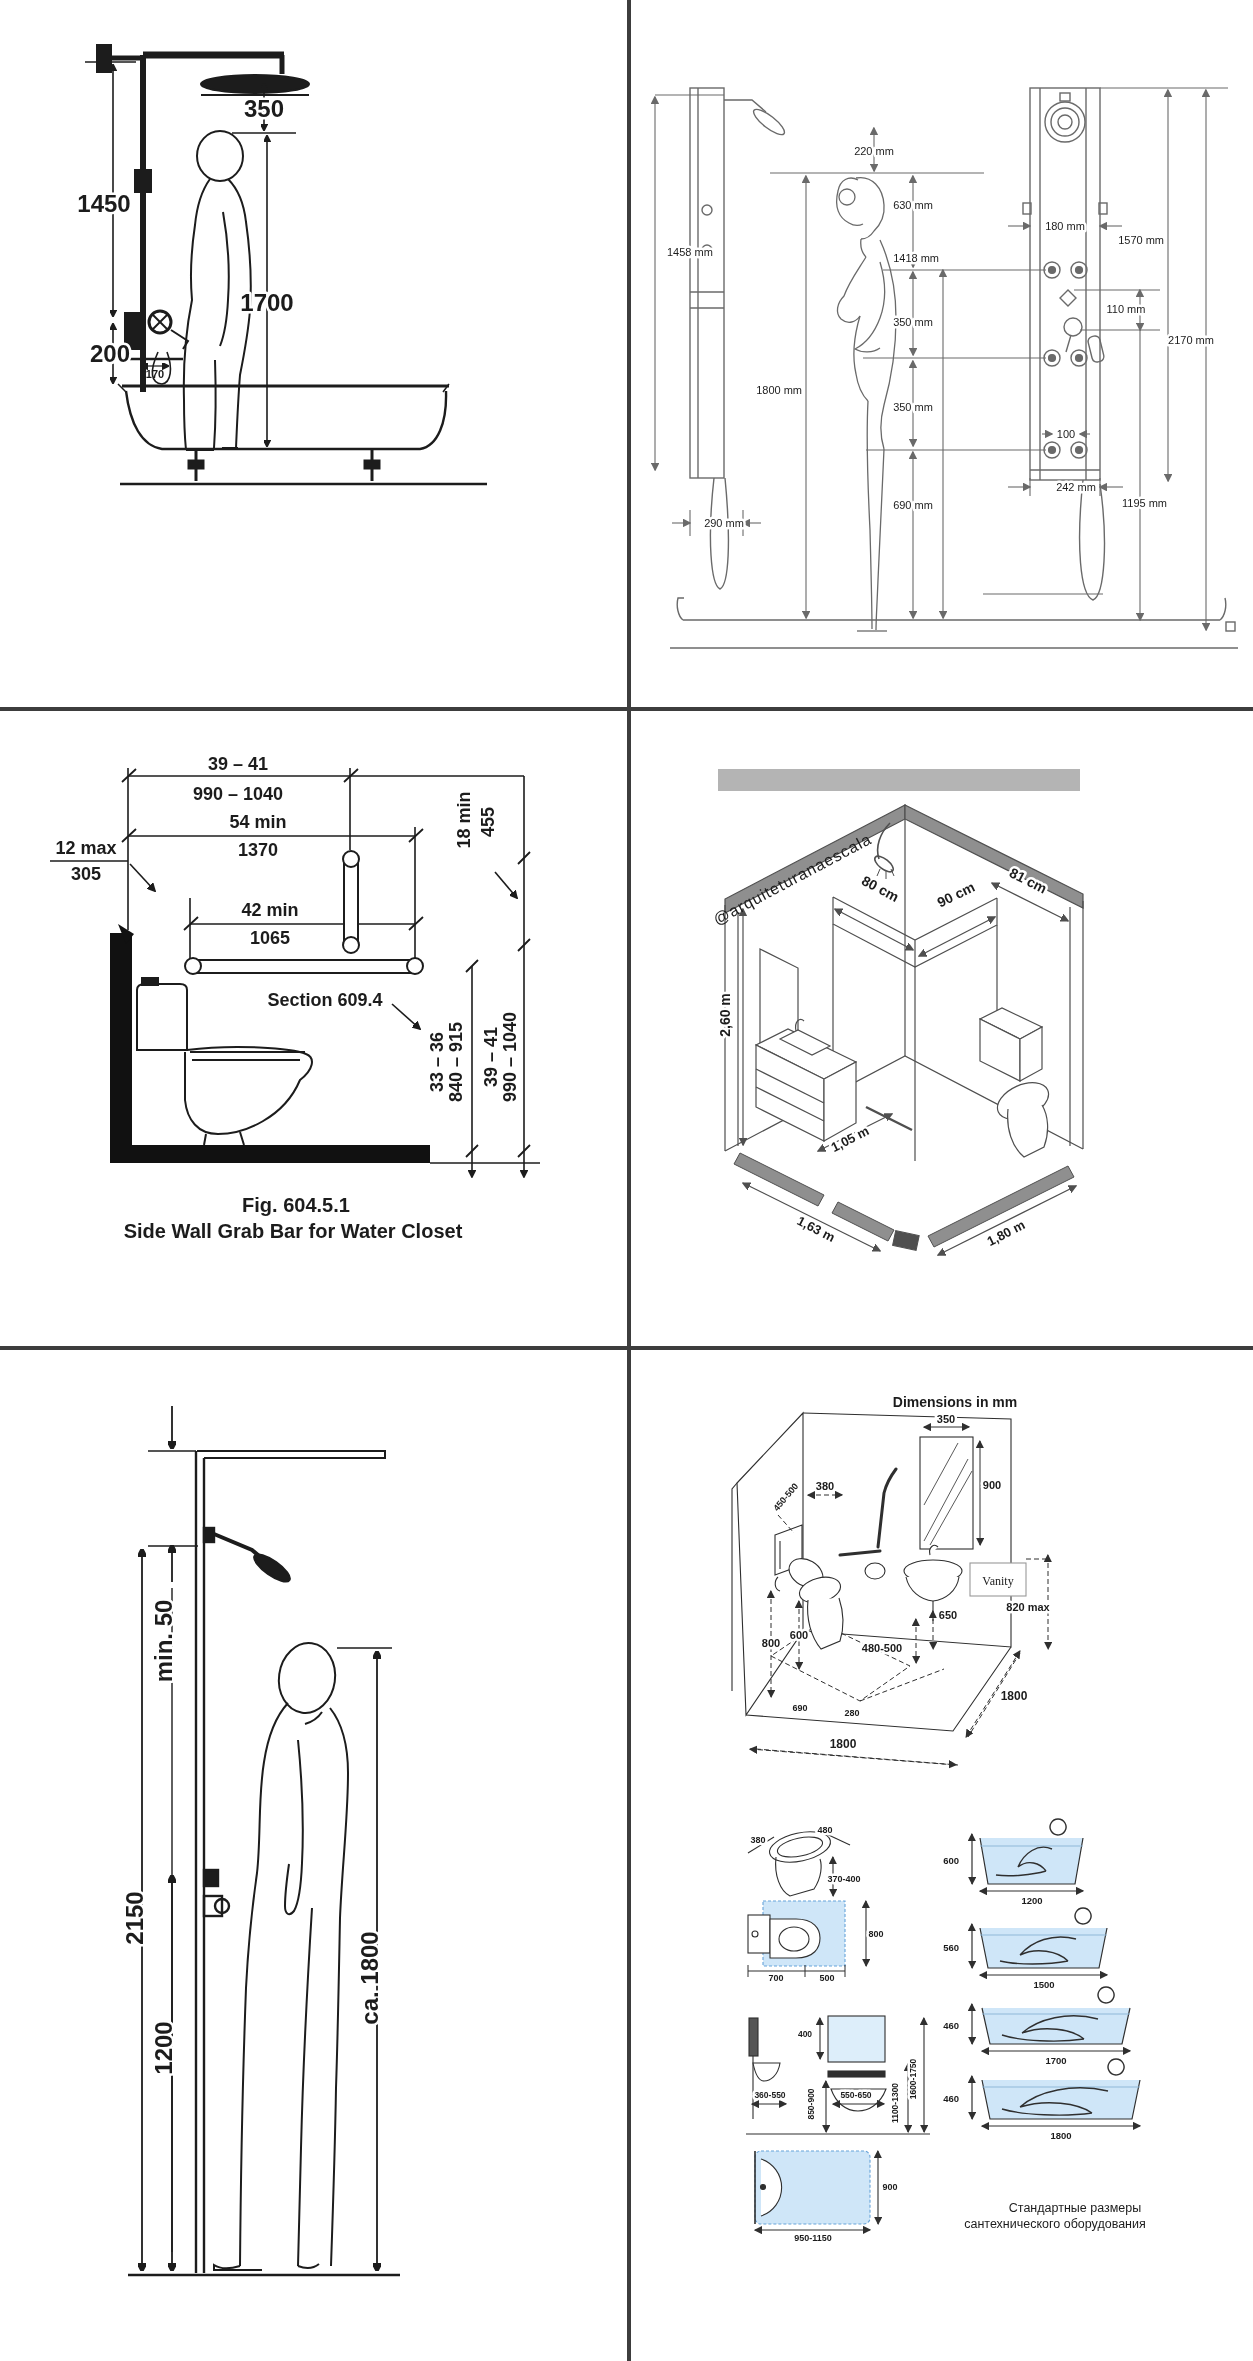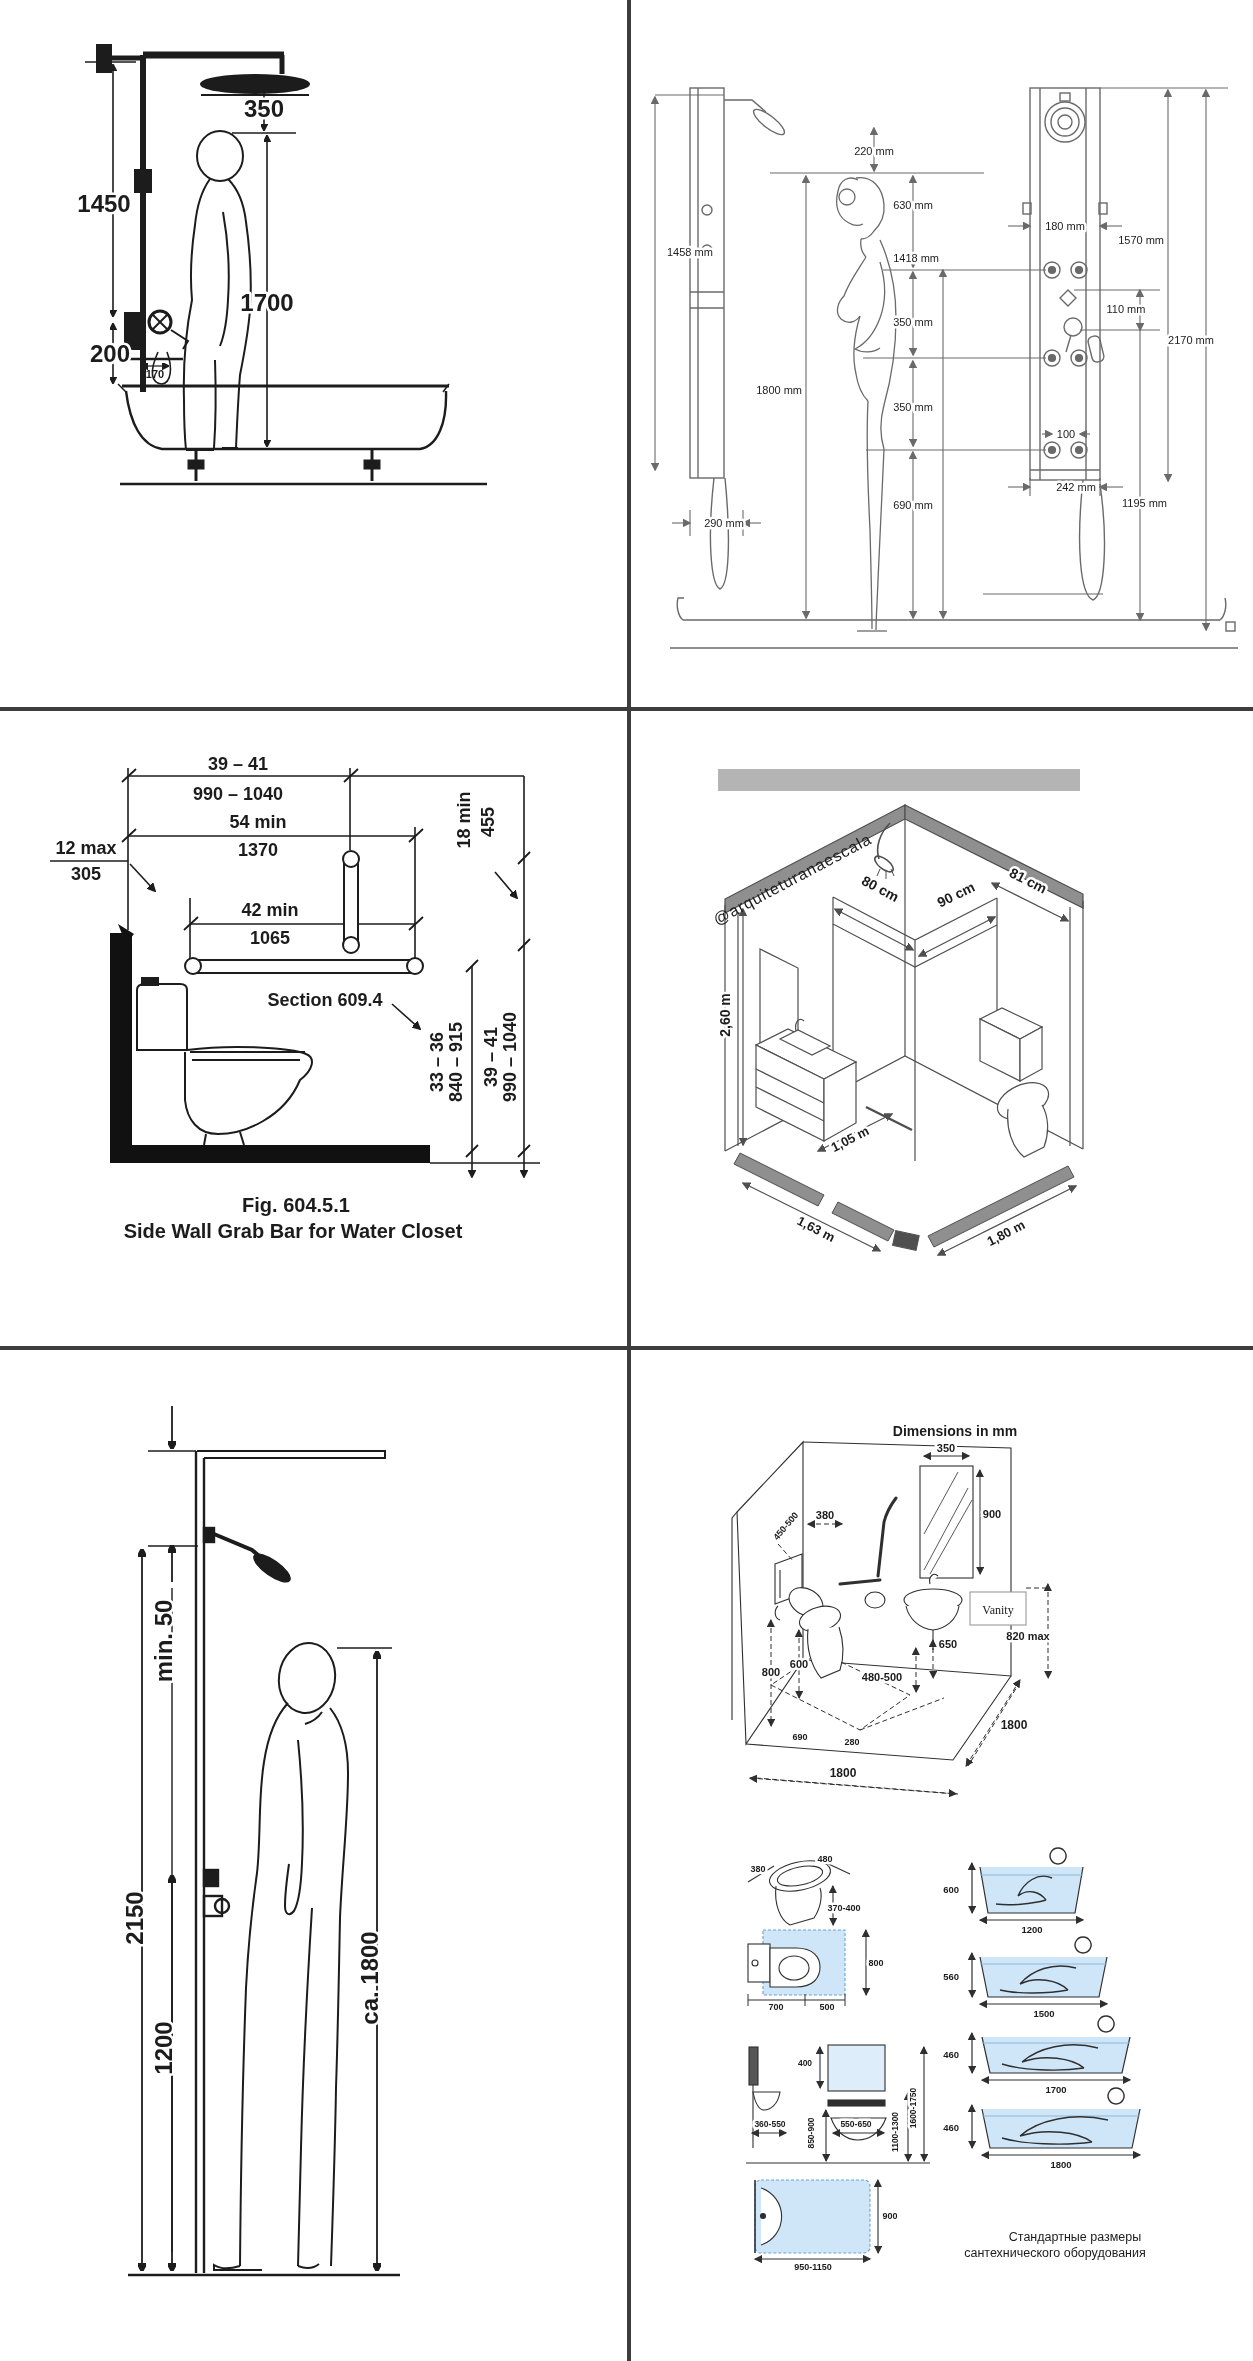--- a/index.html
+++ b/index.html
@@ -396,21 +396,21 @@
       </g>
       <g font-weight="bold" font-size="24" text-anchor="middle">
         <text class="halo" transform="translate(172,293) rotate(-90)">min. 50</text>
         <text class="halo" transform="translate(143,570) rotate(-90)">2150</text>
         <text class="halo" transform="translate(172,700) rotate(-90)">1200</text>
         <text class="halo" transform="translate(378,630) rotate(-90)">ca. 1800</text>
       </g>
     </svg>
   </div>
 
-  <div class="panel" style="left:628px;top:1348px;">
+  <div class="panel" style="left:628px;top:1319px;">
     <svg width="625" height="1013" viewBox="0 0 625 1013">
       <defs>
         <marker id="m6" viewBox="0 0 8 8" markerWidth="8" markerHeight="8" refX="7.2" refY="4" orient="auto-start-reverse" markerUnits="userSpaceOnUse">
             <path d="M0.5,0.5L7.5,4L0.5,7.5z" fill="#2f2f2f" transform="scale(1.2) translate(-0.6,-0.8)"></path>
           </marker>
       </defs>
       <text x="327" y="88" font-size="14" font-weight="bold" text-anchor="middle">Dimensions in mm</text>
 
       <g stroke="#2f2f2f" fill="none" stroke-width="1.1">
         <path d="M109,164 L175,94 L175,312 L118,396 Z"></path>

